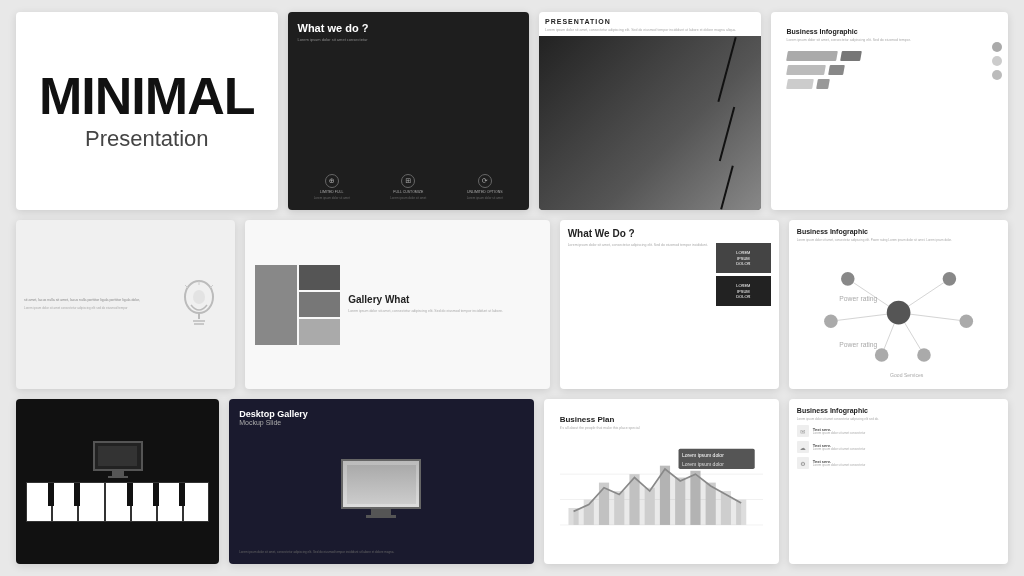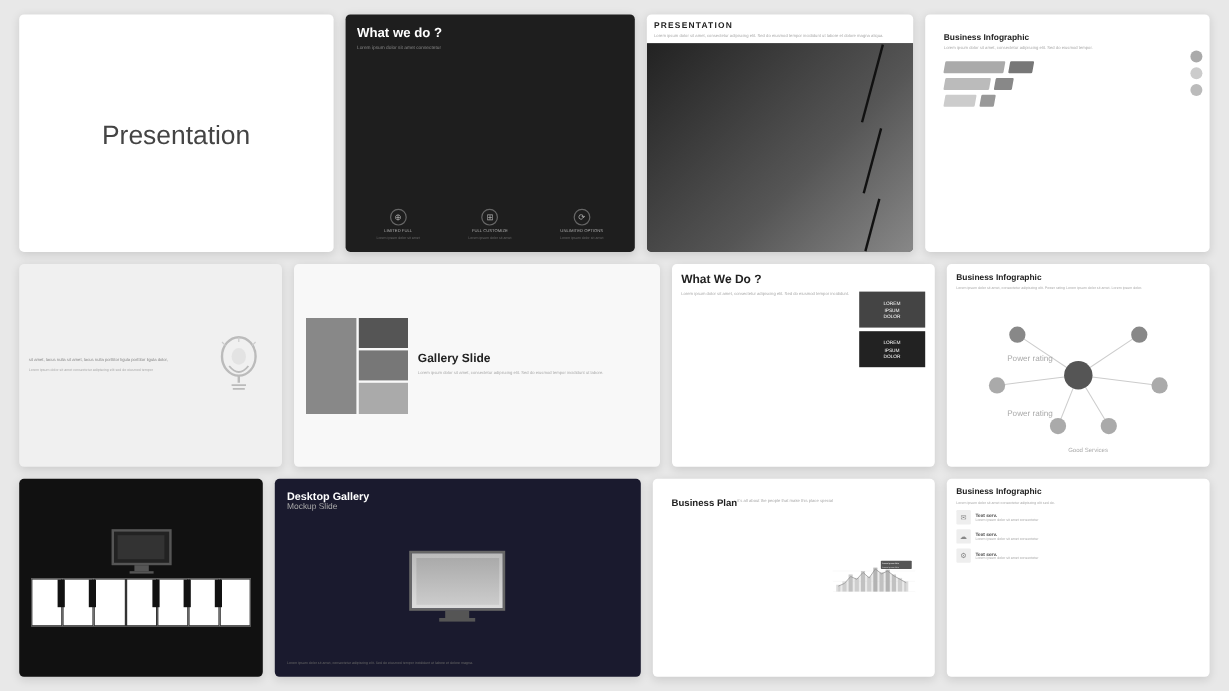--- a/index.html
+++ b/index.html
@@ -156,20 +156,21 @@
     }
   </style>
 </head>
 <body>
 
 <div class="container">
 
   <div class="top-row">
 
     <div class="hero-card slide-card">
+      <div class="hero-title">MINIMAL</div>
       <div class="hero-subtitle">Presentation</div>
     </div>
       <div class="slide-whatwedo-dark-card">
     <div style="font-size:11px;font-weight:700;color:#fff;margin-bottom:3px;">What we do ?</div>
     <div style="font-size:4px;color:#888;margin-bottom:auto;">Lorem ipsum dolor sit amet consectetur</div>
     <div style="display:flex;gap:8px;margin-top:auto;">
       <div style="flex:1;display:flex;flex-direction:column;align-items:center;gap:2px;">
         <div style="width:14px;height:14px;border:1px solid #666;border-radius:50%;display:flex;align-items:center;justify-content:center;">
           <span style="font-size:7px;color:#aaa;">⊕</span>
         </div>
@@ -264,21 +265,21 @@
 
     <div class="slide-card slide-gallery" style="flex:1.4;display:flex;flex-direction:row;padding:10px;gap:8px;align-items:center;background:#f8f8f8;">
 
       <div style="width:85px;flex-shrink:0;display:grid;grid-template-columns:1fr 1fr;grid-template-rows:repeat(3,1fr);gap:2px;height:80px;">
         <div style="background:#555;"></div>
         <div style="background:#888;grid-row:1/4;"></div>
         <div style="background:#777;"></div>
         <div style="background:#aaa;"></div>
       </div>
       <div style="flex:1;">
-        <div style="font-size:10px;font-weight:700;color:#222;margin-bottom:4px;">Gallery Slide</div>
+        <div style="font-size:10px;font-weight:700;color:#222;margin-bottom:4px;">Gallery What</div>
         <div style="font-size:3.5px;color:#aaa;line-height:1.5;">Lorem ipsum dolor sit amet, consectetur adipiscing elit. Sed do eiusmod tempor incididunt ut labore.</div>
       </div>
     </div>
 
     <div class="slide-card slide-whatwedo-light" style="flex:1;background:#fff;padding:8px;display:flex;flex-direction:column;">
       <div style="font-size:10px;font-weight:700;color:#222;margin-bottom:4px;">What We Do ?</div>
       <div style="display:flex;gap:6px;flex:1;">
         <div style="flex:1;font-size:3.5px;color:#aaa;line-height:1.5;">Lorem ipsum dolor sit amet, consectetur adipiscing elit. Sed do eiusmod tempor incididunt.</div>
         <div style="display:flex;flex-direction:column;gap:3px;">
           <div style="background:#444;width:55px;height:30px;display:flex;align-items:center;justify-content:center;">
@@ -364,21 +365,21 @@
           <div style="width:80px;height:50px;border:2px solid #666;background:linear-gradient(180deg,#bbb 0%,#ddd 100%);display:flex;align-items:center;justify-content:center;">
             <div style="width:90%;height:85%;background:linear-gradient(180deg,#aaa 0%,#ccc 100%);"></div>
           </div>
           <div style="width:20px;height:6px;background:#555;margin:0 auto;"></div>
           <div style="width:30px;height:3px;background:#555;margin:0 auto;"></div>
         </div>
       </div>
       <div style="font-size:3px;color:#666;line-height:1.5;margin-top:2px;">Lorem ipsum dolor sit amet, consectetur adipiscing elit. Sed do eiusmod tempor incididunt ut labore et dolore magna.</div>
     </div>
 
-    <div class="slide-card slide-bizplan" style="flex:1;background:#fff;padding:16px;display:flex;flex-direction:row;">
+    <div class="slide-card slide-bizplan" style="flex:1;background:#fff;padding:16px;display:flex;flex-direction:column;">
       <div style="font-size:8px;font-weight:700;color:#222;margin-bottom:2px;">Business Plan</div>
       <div style="font-size:3.5px;color:#aaa;margin-bottom:4px;">It's all about the people that make this place special</div>
       <div style="flex:1;position:relative;">
         
         <svg width="100%" height="100%" viewBox="0 0 120 60">
 
           <line x1="0" y1="50" x2="120" y2="50" stroke="#eee" stroke-width="0.5"></line>
           <line x1="0" y1="35" x2="120" y2="35" stroke="#eee" stroke-width="0.5"></line>
           <line x1="0" y1="20" x2="120" y2="20" stroke="#eee" stroke-width="0.5"></line>
 

